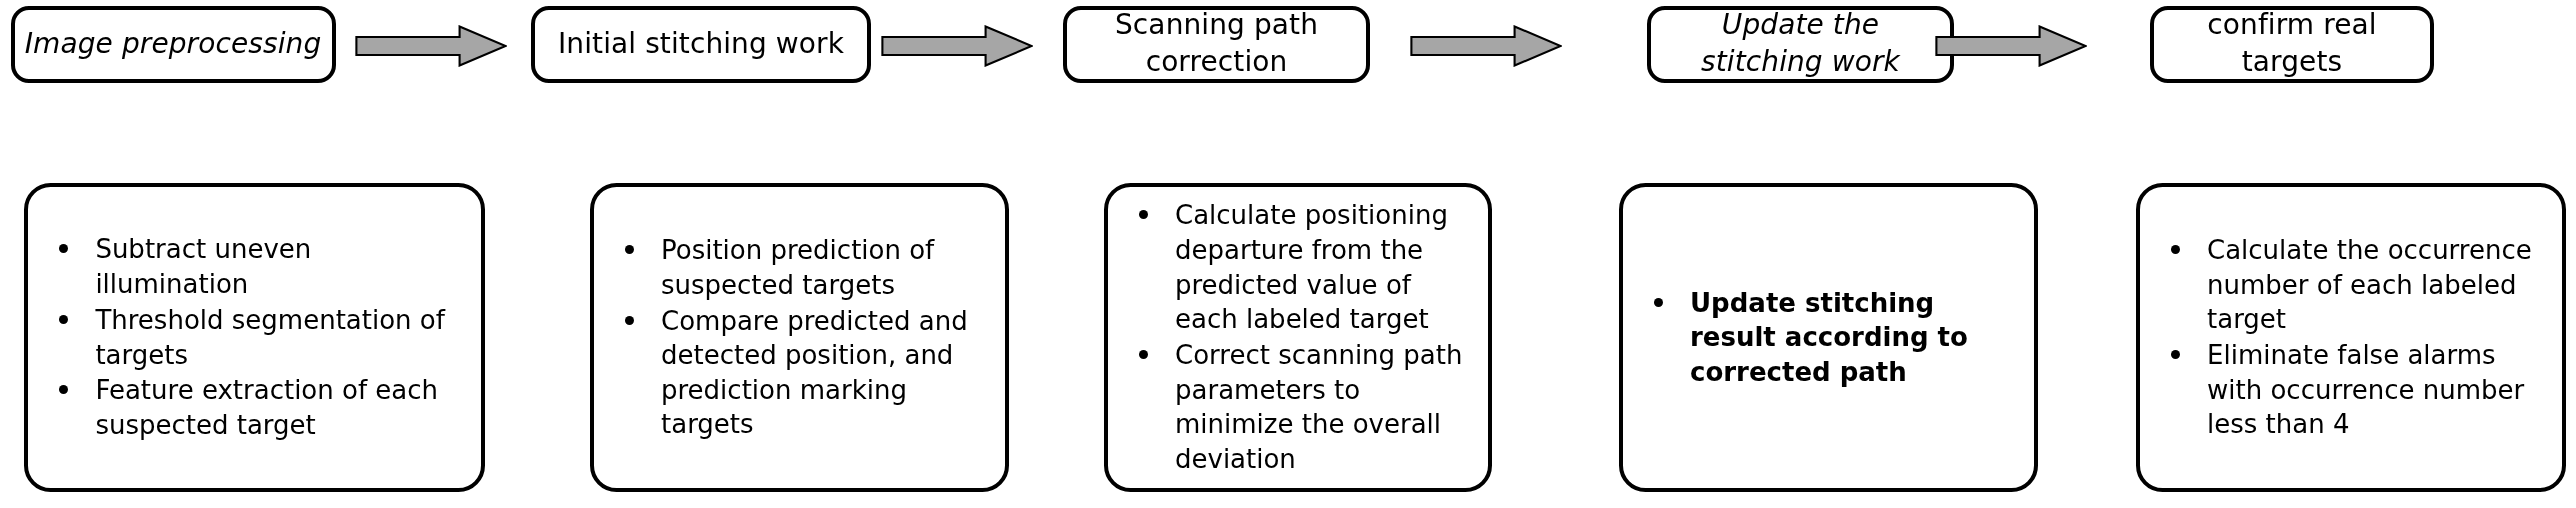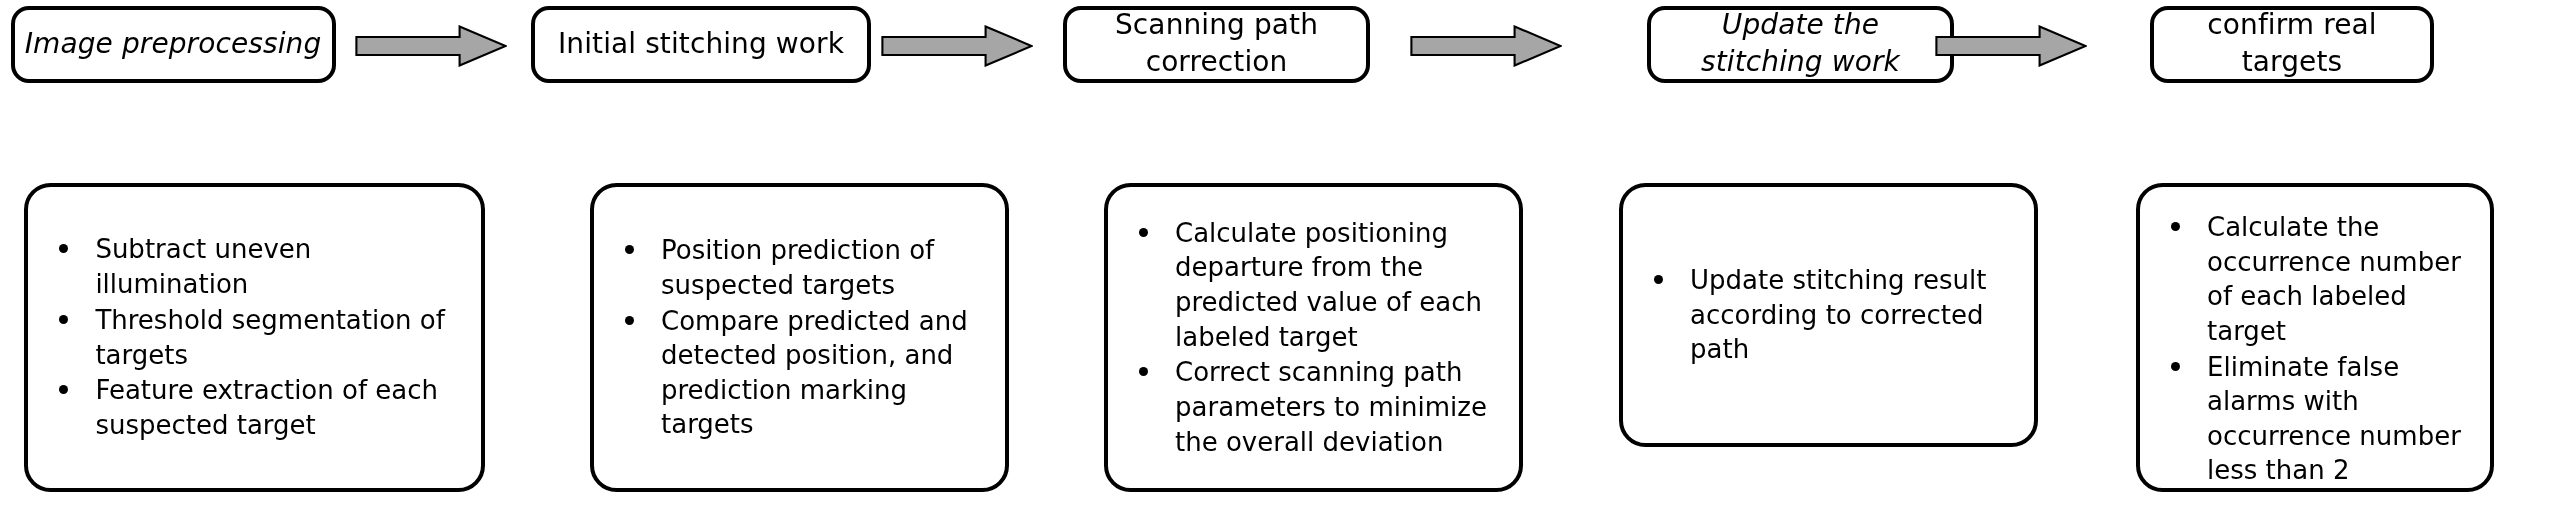--- a/index.html
+++ b/index.html
@@ -95,23 +95,23 @@
   .s4 { left: 1647px; top: 5.6px;  width: 307px;  height: 77px; font-style: italic; }
   .s5 { left: 2114px; top: 5.6px;  width: 284px;  height: 77px; margin-left: 36px; }
 
   .a1 { left: 355px;  top: 25px; }
   .a2 { left: 881px; top: 25px; }
   .a3 { left: 1410px; top: 25px; }
   .a4 { left: 1935px; top: 25px; }
 
   .d1 { left: 24.4px;   top: 183px; width: 461px;  height: 309px; justify-content: flex-end; }
   .d2 { left: 590px;  top: 183px; width: 419px;  height: 309px; }
-  .d3 { left: 1104px; top: 183px; width: 419px;  height: 309px; }
-  .d4 { left: 1619px; top: 183px; width: 419px;  height: 264px; }
-  .d5 { left: 2136px; top: 183px; width: 358px;  height: 309px; align-items: flex-end; }
+  .d3 { left: 1104px; top: 183px; width: 388px;  height: 309px; }
+  .d4 { left: 1619px; top: 183px; width: 419px;  height: 309px; font-weight: bold; }
+  .d5 { left: 2136px; top: 183px; width: 430px;  height: 309px; }
 
   .detail-box.center-single .detail-list { padding-left: 28px; }
 </style>
 </head>
 <body>
 
 <div id="flow-diagram">
 
   <div class="stage-box s1">
     <span class="stage-label">Image preprocessing</span>
@@ -210,19 +210,19 @@
   </div>
 
   <div class="detail-box d5">
     <ul class="detail-list">
       <li class="detail-item">
         <span class="bullet-dot"></span>
         <span>Calculate the occurrence number of each labeled target</span>
       </li>
       <li class="detail-item">
         <span class="bullet-dot"></span>
-        <span>Eliminate false alarms with occurrence number less than 2</span>
+        <span>Eliminate false alarms with occurrence number less than 4</span>
       </li>
     </ul>
   </div>
 
 </div>
 
 
 </body></html>

